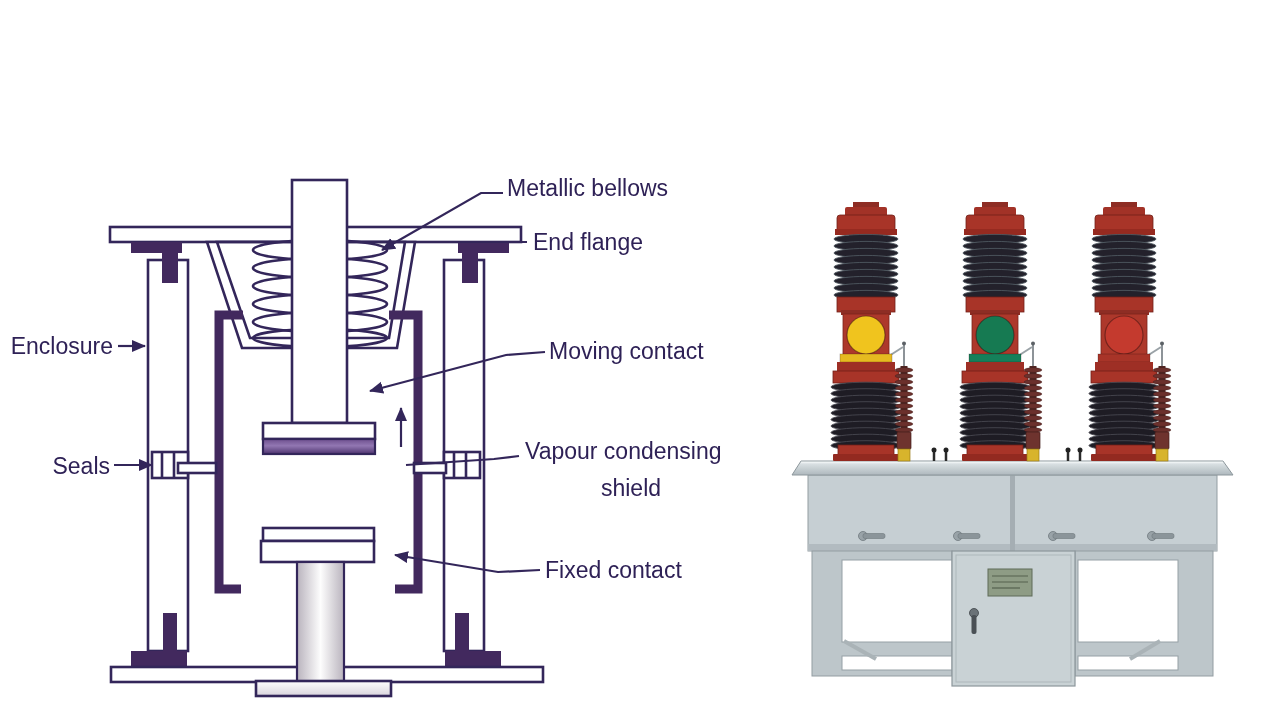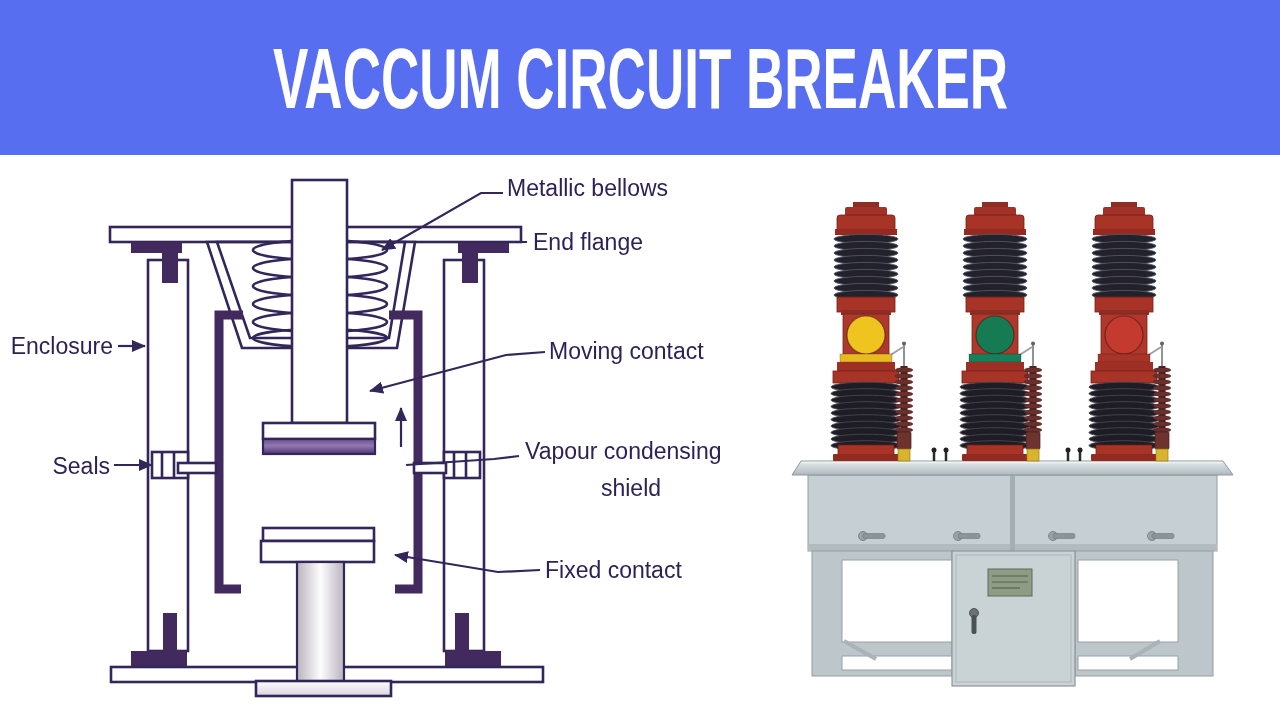--- a/index.html
+++ b/index.html
@@ -16,23 +16,20 @@
   .pfill{fill:#42295e;stroke:none;}
   .thick{stroke:#42295e;stroke-width:9;fill:none;}
   .leader{stroke:var(--ink,#33265a);stroke-width:2.2;fill:none;}
   .lbl{font-family:"Liberation Sans",sans-serif;font-size:23px;fill:#2e2156;}
 </style>
 </head>
 <body>
 
 <div class="stage">
 
-  <div class="banner" style="--hdr-bg: #586ef0; --hdr-fg: #ffffff;">
-    <h1>VACCUM CIRCUIT BREAKER</h1>
-  </div>
 
   <svg class="figure" width="1280" height="720" viewBox="0 0 1280 720" style="--ink: #33265a;">
     <defs>
       <linearGradient id="gBand" x1="0" y1="0" x2="0" y2="1">
         <stop offset="0" stop-color="#6d4f8e"></stop>
           <stop offset="0.45" stop-color="#9277b2"></stop>
         <stop offset="1" stop-color="#4f3570"></stop>
       </linearGradient>
       <linearGradient id="gStem" x1="0" y1="0" x2="1" y2="0">
         <stop offset="0" stop-color="#b9b3bd"></stop>

